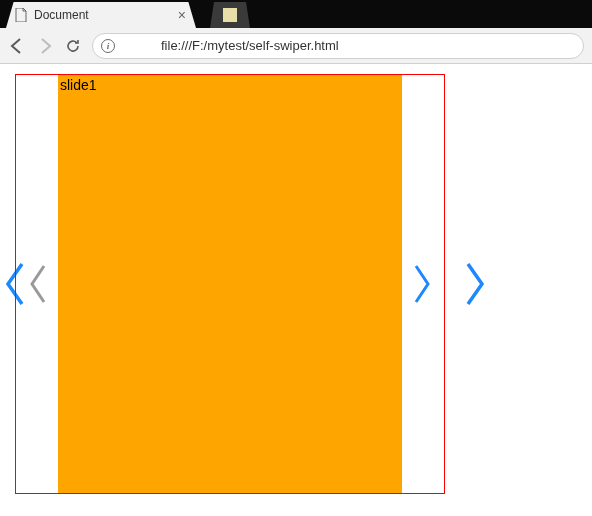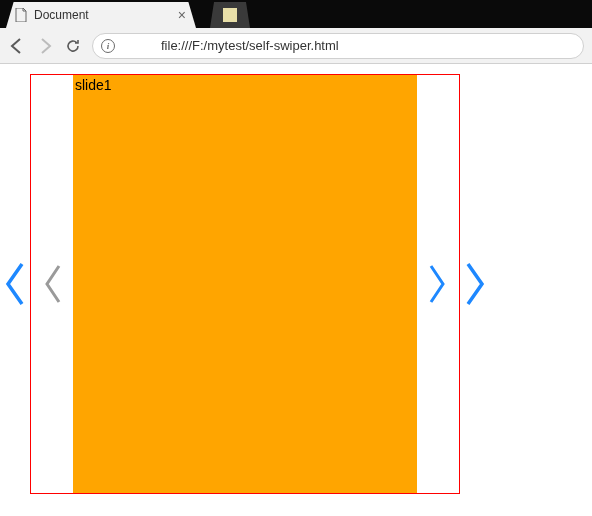--- a/index.html
+++ b/index.html
@@ -18,21 +18,21 @@
     .toolbar { height: 36px; background: #f2f2f2; border-bottom: 1px solid #d0d0d0; display: flex; align-items: center; padding: 0 8px; gap: 10px; }
     .nav-btn { width: 18px; height: 18px; display: flex; align-items: center; justify-content: center; cursor: pointer; }
     .nav-btn.disabled { opacity: 0.35; cursor: default; }
     .addr-bar { flex: 1; height: 26px; background: #fff; border: 1px solid #d0d0d0; border-radius: 13px; display: flex; align-items: center; padding: 0 8px; gap: 6px; }
     .addr-info { width: 14px; height: 14px; border: 1.5px solid #6b6b6b; border-radius: 50%; display: flex; align-items: center; justify-content: center; font-size: 9px; color: #6b6b6b; font-family: Georgia, serif; font-style: italic; font-weight: bold; }
     .addr-text { font-size: 13px; color: #333; outline: none; border: none; flex: 1; background: transparent; margin-left: 40px; }
     
     
     .page { padding: 10px; background: #fff; }
     .swiper-outer { position: relative; width: 468px; height: 420px; display: flex; align-items: center; }
-    .swiper-container { width: 430px; height: 420px; border: 1px solid red; position: relative; display: flex; align-items: center; margin-left: 20px; }
+    .swiper-container { width: 430px; height: 420px; border: 1px solid red; position: relative; display: flex; align-items: center; margin-left: 5px; }
     .slide-area { width: 344px; height: 418px; background: orange; margin: 0 auto; position: relative; }
     .slide-label { position: absolute; top: 2px; left: 2px; font-size: 14px; color: #000; }
     
     .arrow { position: absolute; top: 50%; transform: translateY(-50%); cursor: pointer; }
     .arrow svg { display: block; }
     .outer-left { left: -8px; }
     .inner-left { left: 32px; }
     .inner-right { right: 32px; }
     .outer-right { right: -10px; }
   </style>

